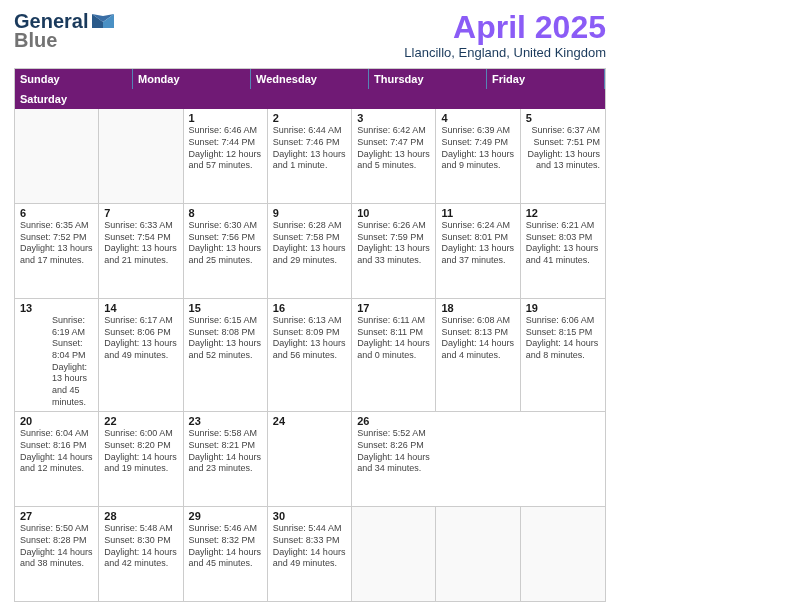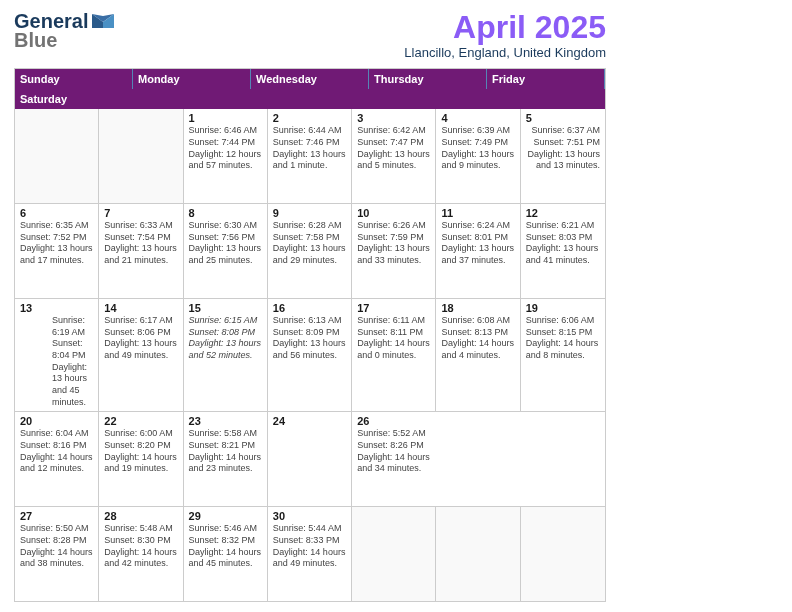--- a/index.html
+++ b/index.html
@@ -221,21 +221,21 @@
 Daylight: 13 hours and 45 minutes.</div>
           </div>
           <div class="cal-cell">
             <span class="day-num">14</span>
             <div class="cell-info" style="white-space: pre-line;">Sunrise: 6:17 AM
 Sunset: 8:06 PM
 Daylight: 13 hours and 49 minutes.</div>
           </div>
           <div class="cal-cell">
             <span class="day-num">15</span>
-            <div class="cell-info" style="white-space: pre-line; font-style: italic;">Sunrise: 6:15 AM
+            <div class="cell-info" style="white-space: pre-line;">Sunrise: 6:15 AM
 Sunset: 8:08 PM
 Daylight: 13 hours and 52 minutes.</div>
           </div>
           <div class="cal-cell">
             <span class="day-num">16</span>
             <div class="cell-info" style="white-space: pre-line;">Sunrise: 6:13 AM
 Sunset: 8:09 PM
 Daylight: 13 hours and 56 minutes.</div>
           </div>
           <div class="cal-cell">

